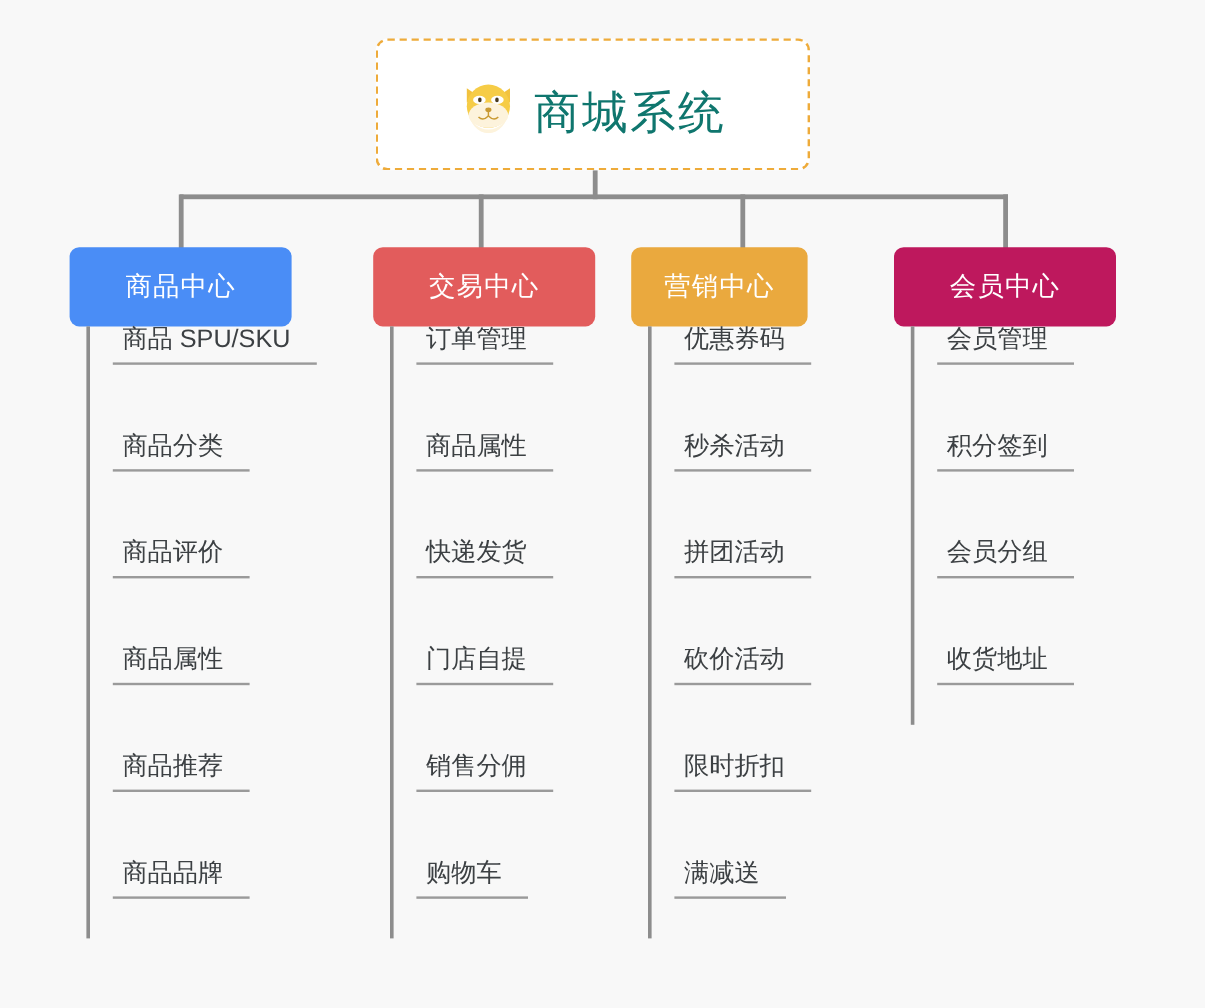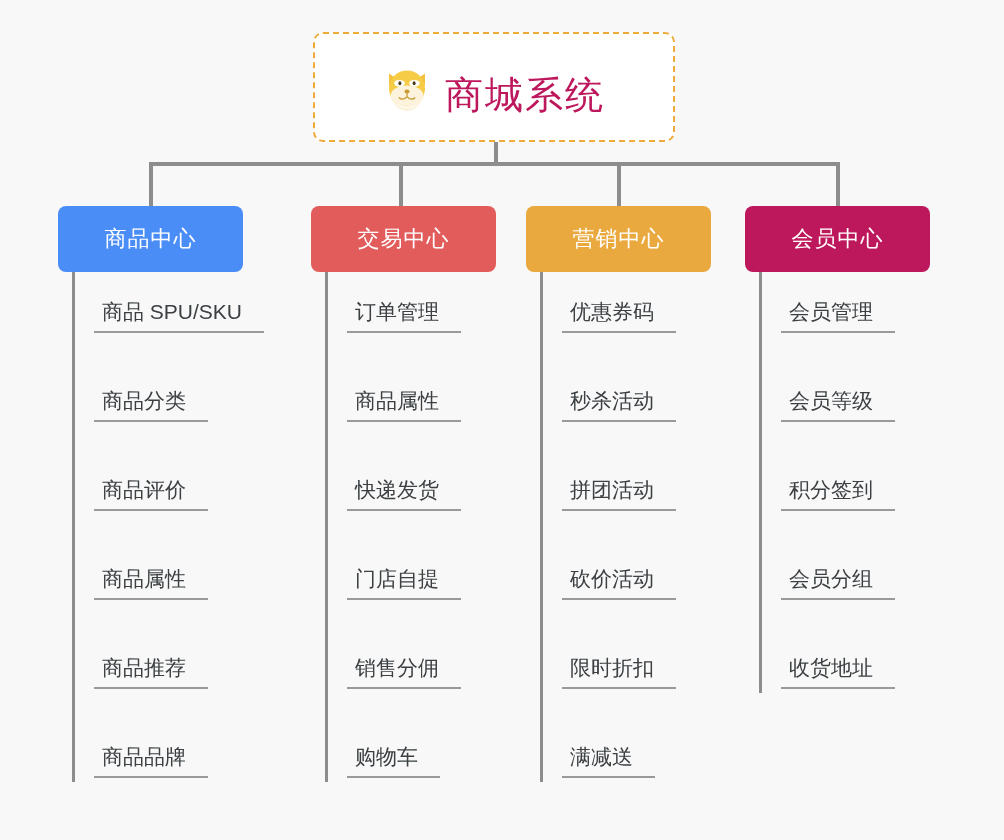--- a/index.html
+++ b/index.html
@@ -32,21 +32,21 @@
     background: #ffffff;
     border: 2px dashed #eeab3a;
     border-radius: 10px;
     display: flex;
     align-items: center;
     justify-content: center;
     gap: 14px;
   }
   .root-title {
     font-size: 38px;
-    color: #be185d;
+    color: #0f766e;
     letter-spacing: 2px;
     line-height: 1;
     white-space: nowrap;
     margin-top: 16px;
   }
   .root-emoji {
     width: 48px;
     height: 48px;
     flex: 0 0 48px;
     display: block;
@@ -105,21 +105,21 @@
     left: 0;
     top: 0;
     bottom: 24px;
     width: 3px;
     background: #8d8d8d;
   }
   .leaf {
     position: relative;
     height: 89px;
     display: flex;
-    align-items: center;
+    align-items: flex-start;
     padding-left: 30px;
     box-sizing: border-box;
   }
   .leaf-label {
     font-size: 21px;
     color: #3c4043;
     line-height: 1;
     padding-bottom: 9px;
     border-bottom: 2px solid #9a9a9a;
     white-space: nowrap;
@@ -216,21 +216,21 @@
           </div>
           <div class="leaf">
             <span class="leaf-label">销售分佣</span>
           </div>
           <div class="leaf">
             <span class="leaf-label">购物车</span>
           </div>
         </div>
       </div>
       <div class="branch" style="left: 526px; width: 185px;">
-        <div class="branch-head" style="background: rgb(234, 169, 62); width: 185px; justify-content: center;">
+        <div class="branch-head" style="background: rgb(234, 169, 62); width: 147px; justify-content: center;">
           <span>营销中心</span>
         </div>
         <div class="leaf-column">
           <div class="spine"></div>
           <div class="leaf">
             <span class="leaf-label">优惠券码</span>
           </div>
           <div class="leaf">
             <span class="leaf-label">秒杀活动</span>
           </div>
@@ -251,23 +251,20 @@
       <div class="branch" style="left: 745px; width: 185px;">
         <div class="branch-head" style="background: #be185d; width: 185px;">
           <span>会员中心</span>
         </div>
         <div class="leaf-column">
           <div class="spine"></div>
           <div class="leaf">
             <span class="leaf-label">会员管理</span>
           </div>
           <div class="leaf">
-            <span class="leaf-label">会员等级</span>
-          </div>
-          <div class="leaf">
             <span class="leaf-label">积分签到</span>
           </div>
           <div class="leaf">
             <span class="leaf-label">会员分组</span>
           </div>
           <div class="leaf">
             <span class="leaf-label">收货地址</span>
           </div>
         </div>
       </div>

